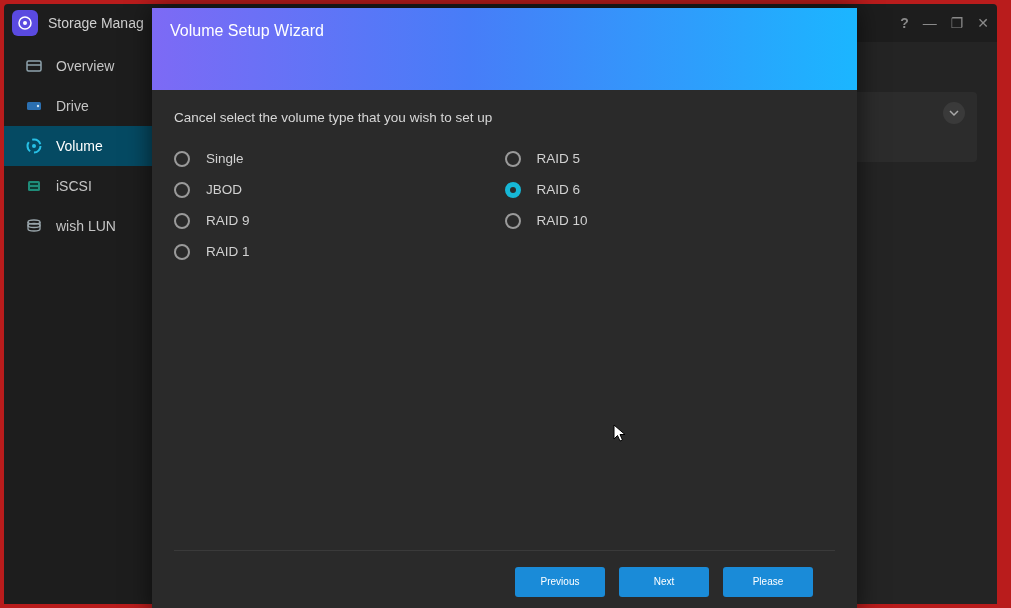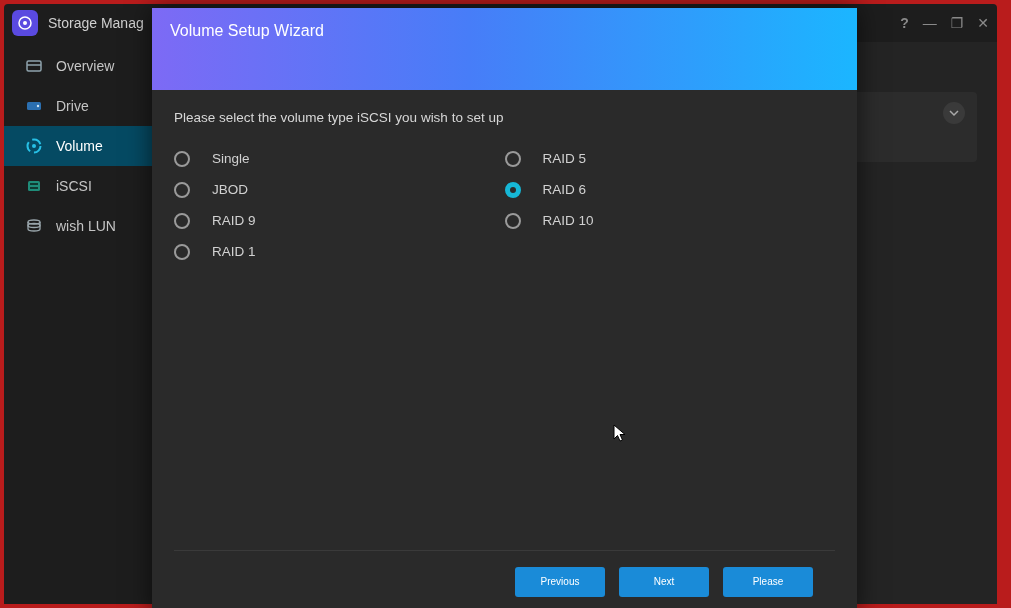--- a/index.html
+++ b/index.html
@@ -28,21 +28,21 @@
 
   
   .overlay { position:absolute; inset:0; }
   .dialog { position:absolute; left:152px; top:0; width:705px; height:608px; background:#2a2a2a; box-shadow:0 0 24px rgba(0,0,0,.6);margin-top:8px; }
   .dlg-header { height:82px; background:linear-gradient(90deg,#7d6af5 0%, #477df8 45%, #1bb6ff 100%); display:flex; align-items:flex-start; padding:14px 18px; }
   .dlg-title { color:#fff; font-size:16px; font-weight:500; }
   .dlg-body { padding:20px 22px 0 22px; color:#cfcfcf; font-size:13.5px; height:460px; position:relative;}
   .dlg-prompt { margin-bottom:18px; color:#d7d7d7; font-size:13.5px; }
   .radio-cols { display:flex; gap:0; }
   .radio-col { width:50%; }
-  .radio-row { display:flex; align-items:center; height:31px; gap:22px; cursor:default; }
+  .radio-row { display:flex; align-items:center; height:31px; gap:16px; cursor:default; }
   .radio { width:16px; height:16px; border:2px solid #9a9a9a; border-radius:50%; display:flex; align-items:center; justify-content:center; }
   .radio.selected { border-color:#16b7d6; background:#16b7d6; }
   .radio.selected .dot { width:6px; height:6px; border-radius:50%; background:#2a2a2a; }
   .radio-label { color:#d1d1d1; font-size:13.5px; }
   .dlg-footer { border-top:1px solid #3a3a3a; height:62px; display:flex; align-items:center; justify-content:flex-end; gap:14px; padding:0 22px; margin:0 22px; }
   
   .btn { min-width:90px; height:30px; border:none; border-radius:3px; background:#1a8bd8; color:#fff; font-size:10px; cursor:pointer; }
 
   
   .cursor { position:absolute; left:613px; top:424px; pointer-events:none; }
@@ -143,21 +143,21 @@
       </div>
     </div>
   </div>
 
   <div class="overlay">
     <div class="dialog">
       <div class="dlg-header">
         <div class="dlg-title">Volume Setup Wizard</div>
       </div>
       <div class="dlg-body">
-        <div class="dlg-prompt">Please select the volume type iSCSI you wish to set up</div>
+        <div class="dlg-prompt">Cancel select the volume type that you wish to set up</div>
 
         <div class="radio-cols">
           <div class="radio-col">
             <div class="radio-row">
               <span class="radio">
                   <span class="dot"></span>
                 </span>
               <span class="radio-label">Single</span>
             </div>
             <div class="radio-row">

